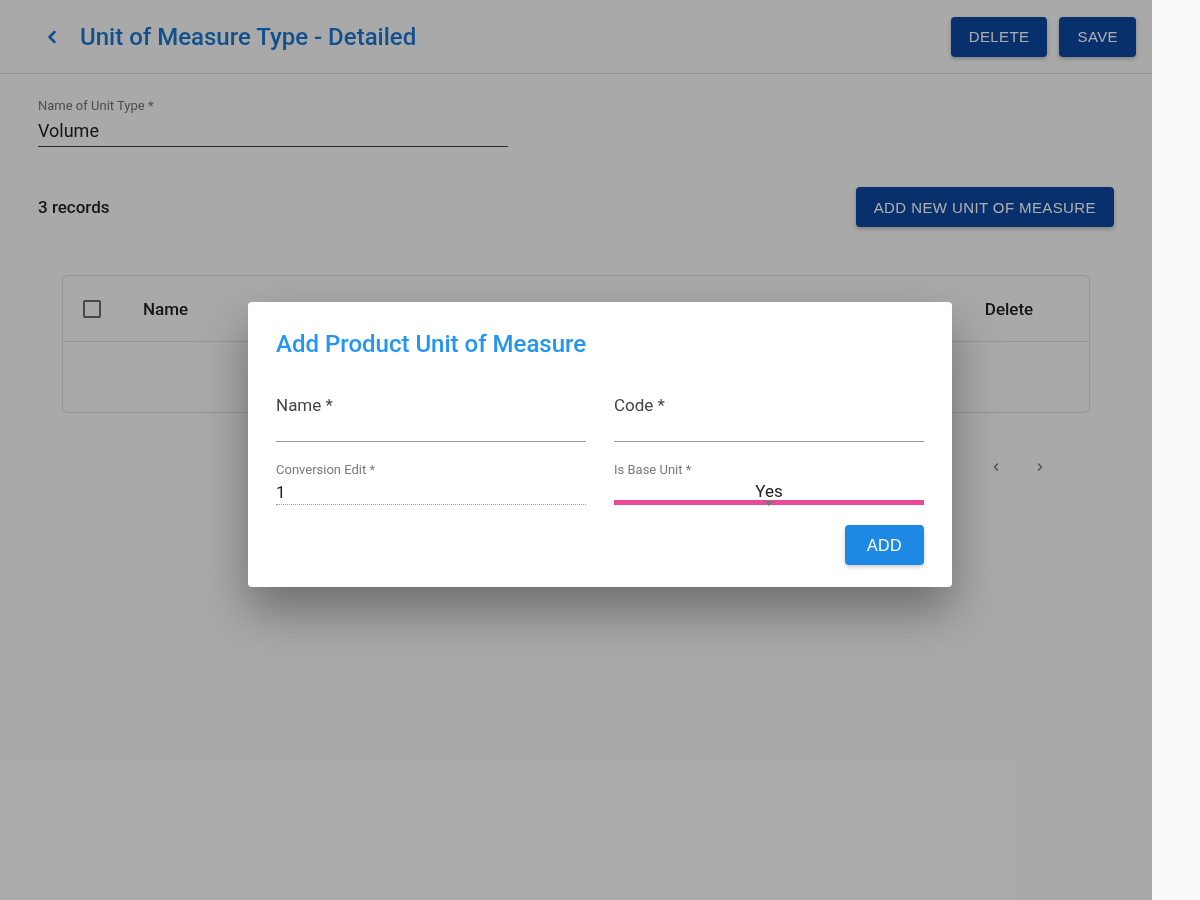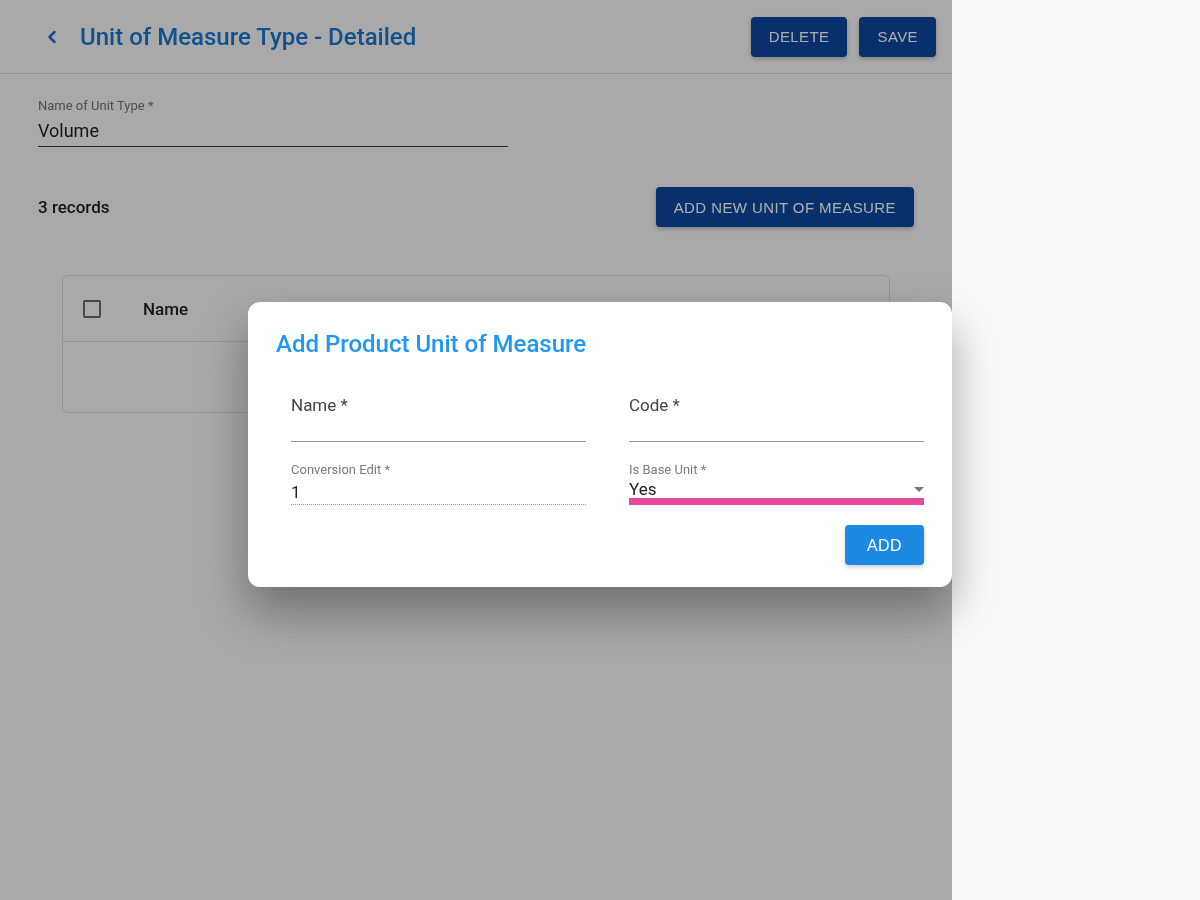--- a/index.html
+++ b/index.html
@@ -5,21 +5,21 @@
   * { box-sizing: border-box; }
   html, body {
     margin: 0; padding: 0;
     width: 1200px; height: 900px;
     font-family: Roboto, "Helvetica Neue", Arial, sans-serif;
     background: #fafafa;
     color: #212121;
     overflow: hidden;
   }
   .page {
-    width: 952px; height: 900px; position: relative;
+    width: 1152px; height: 900px; position: relative;
   }
   
   .toolbar {
     height: 74px;
     display: flex;
     align-items: center;
     padding: 0 16px 0 32px;
     border-bottom: 1px solid #d5d5d5;
   }
   .back-icon {
@@ -126,36 +126,36 @@
   .backdrop {
     position: absolute; inset: 0;
     background: rgba(0,0,0,.32);
     display: block;
   }
   .dialog {
     position: absolute;
     left: 248px; top: 302px;
     width: 704px;
     background: #fff;
-    border-radius: 12px;
+    border-radius: 4px;
     box-shadow: 0 24px 48px rgba(0,0,0,.35);
     padding: 28px 28px 22px 28px;
   }
   .dialog-title {
     font-size: 24px;
     font-weight: 500;
     color: #2196f3;
     margin-bottom: 36px;
   }
   .dialog-row {
     display: flex;
     gap: 28px;
     margin-bottom: 20px;
   }
-  .dfield { flex: 1; position: relative; margin-left: 15px; }
+  .dfield { flex: 1; position: relative; }
   .dfield-label {
     font-size: 17px;
     color: #444;
     margin-bottom: 2px;
     display: block;
     line-height: 1.3;
   }
   .dfield-label.small {
     font-size: 13px;
     color: #7a7a7a;
@@ -168,21 +168,21 @@
     background: transparent;
     font-size: 17px;
     color: #212121;
     outline: none;
     padding: 0;
     font-family: inherit;
   }
   .dinput.dotted {
     border-bottom: 1px dotted #9c9c9c;
   }
-  .dselect-value { height:24px; display:flex; align-items:center; justify-content:space-between; border-bottom:7px solid #ec4899; font-size:17px; cursor:pointer;}
+  .dselect-value { height:24px; display:flex; align-items:center; justify-content:space-between; border-bottom:5px solid #ec4899; font-size:17px; cursor:pointer;flex-direction:column;}
   .arrow-down {
     width: 0; height: 0;
     border-left: 5px solid transparent;
     border-right: 5px solid transparent;
     border-top: 5px solid #777;
   }
   .dialog-actions {
     display: flex; justify-content: flex-end;
     margin-top: 10px;
   }

